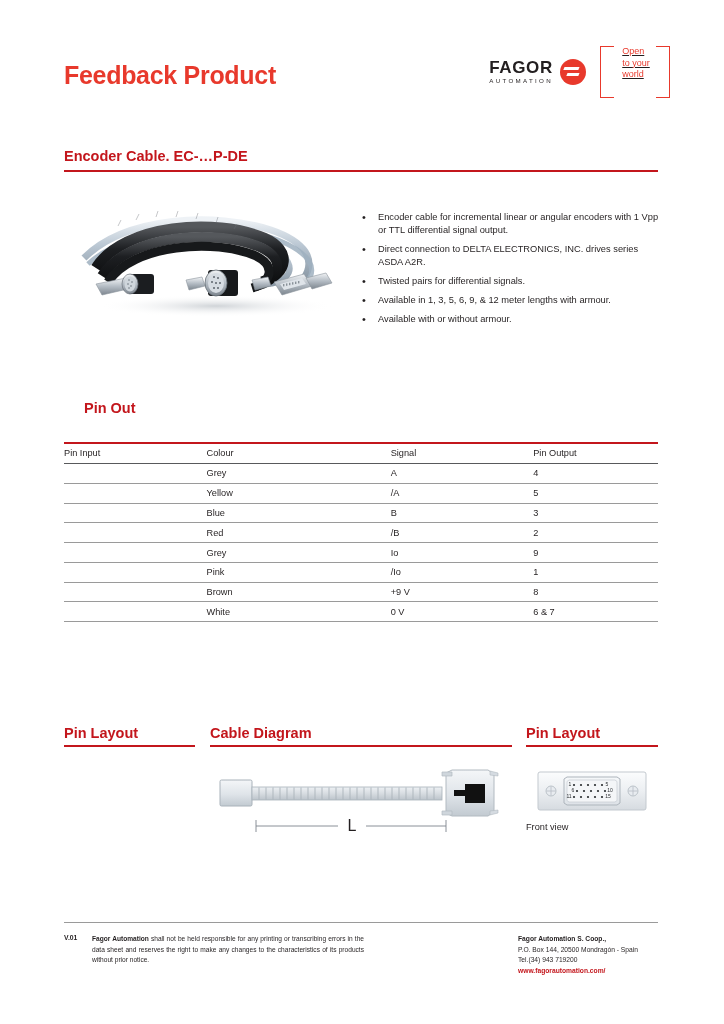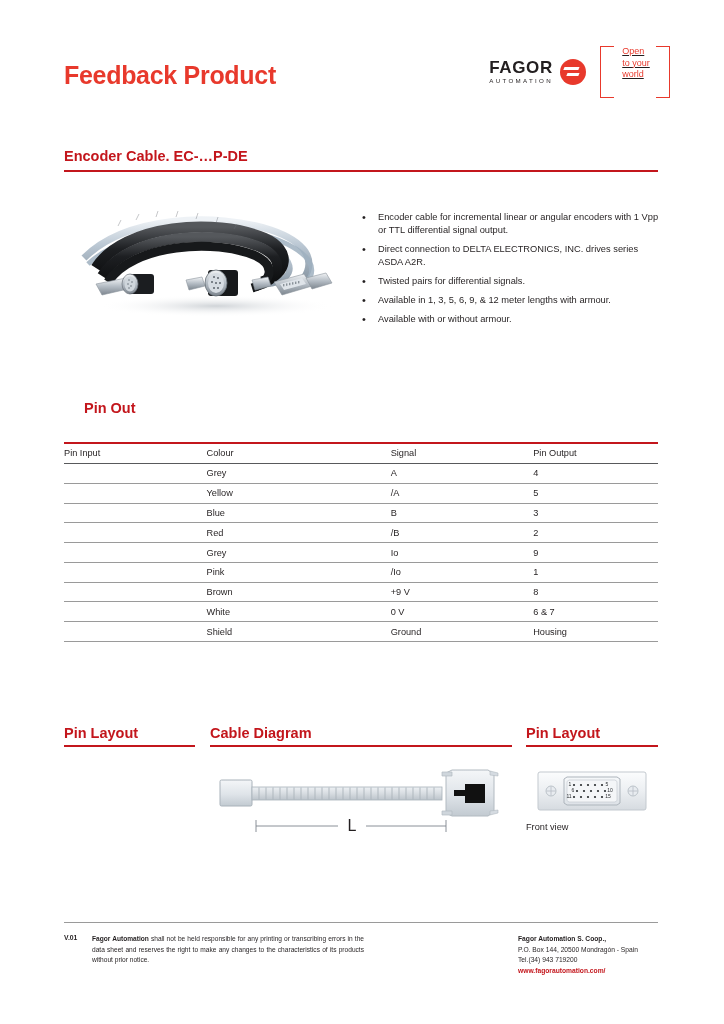--- a/index.html
+++ b/index.html
@@ -462,26 +462,20 @@
           <td></td>
           <td>Brown</td>
           <td>+9 V</td>
           <td>8</td>
         </tr>
         <tr>
           <td></td>
           <td>White</td>
           <td>0 V</td>
           <td>6 &amp; 7</td>
-        </tr>
-        <tr>
-          <td></td>
-          <td>Shield</td>
-          <td>Ground</td>
-          <td>Housing</td>
         </tr>
       </tbody>
     </table>
   </div>
 
   <div class="section-title" style="left:64px; top:725px;">Pin Layout</div>
   <div class="rule-red" style="left:64px; top:745px; width:131px;"></div>
 
   <div class="section-title" style="left:210px; top:725px;">Cable Diagram</div>
   <div class="rule-red" style="left:210px; top:745px; width:302px;"></div>

